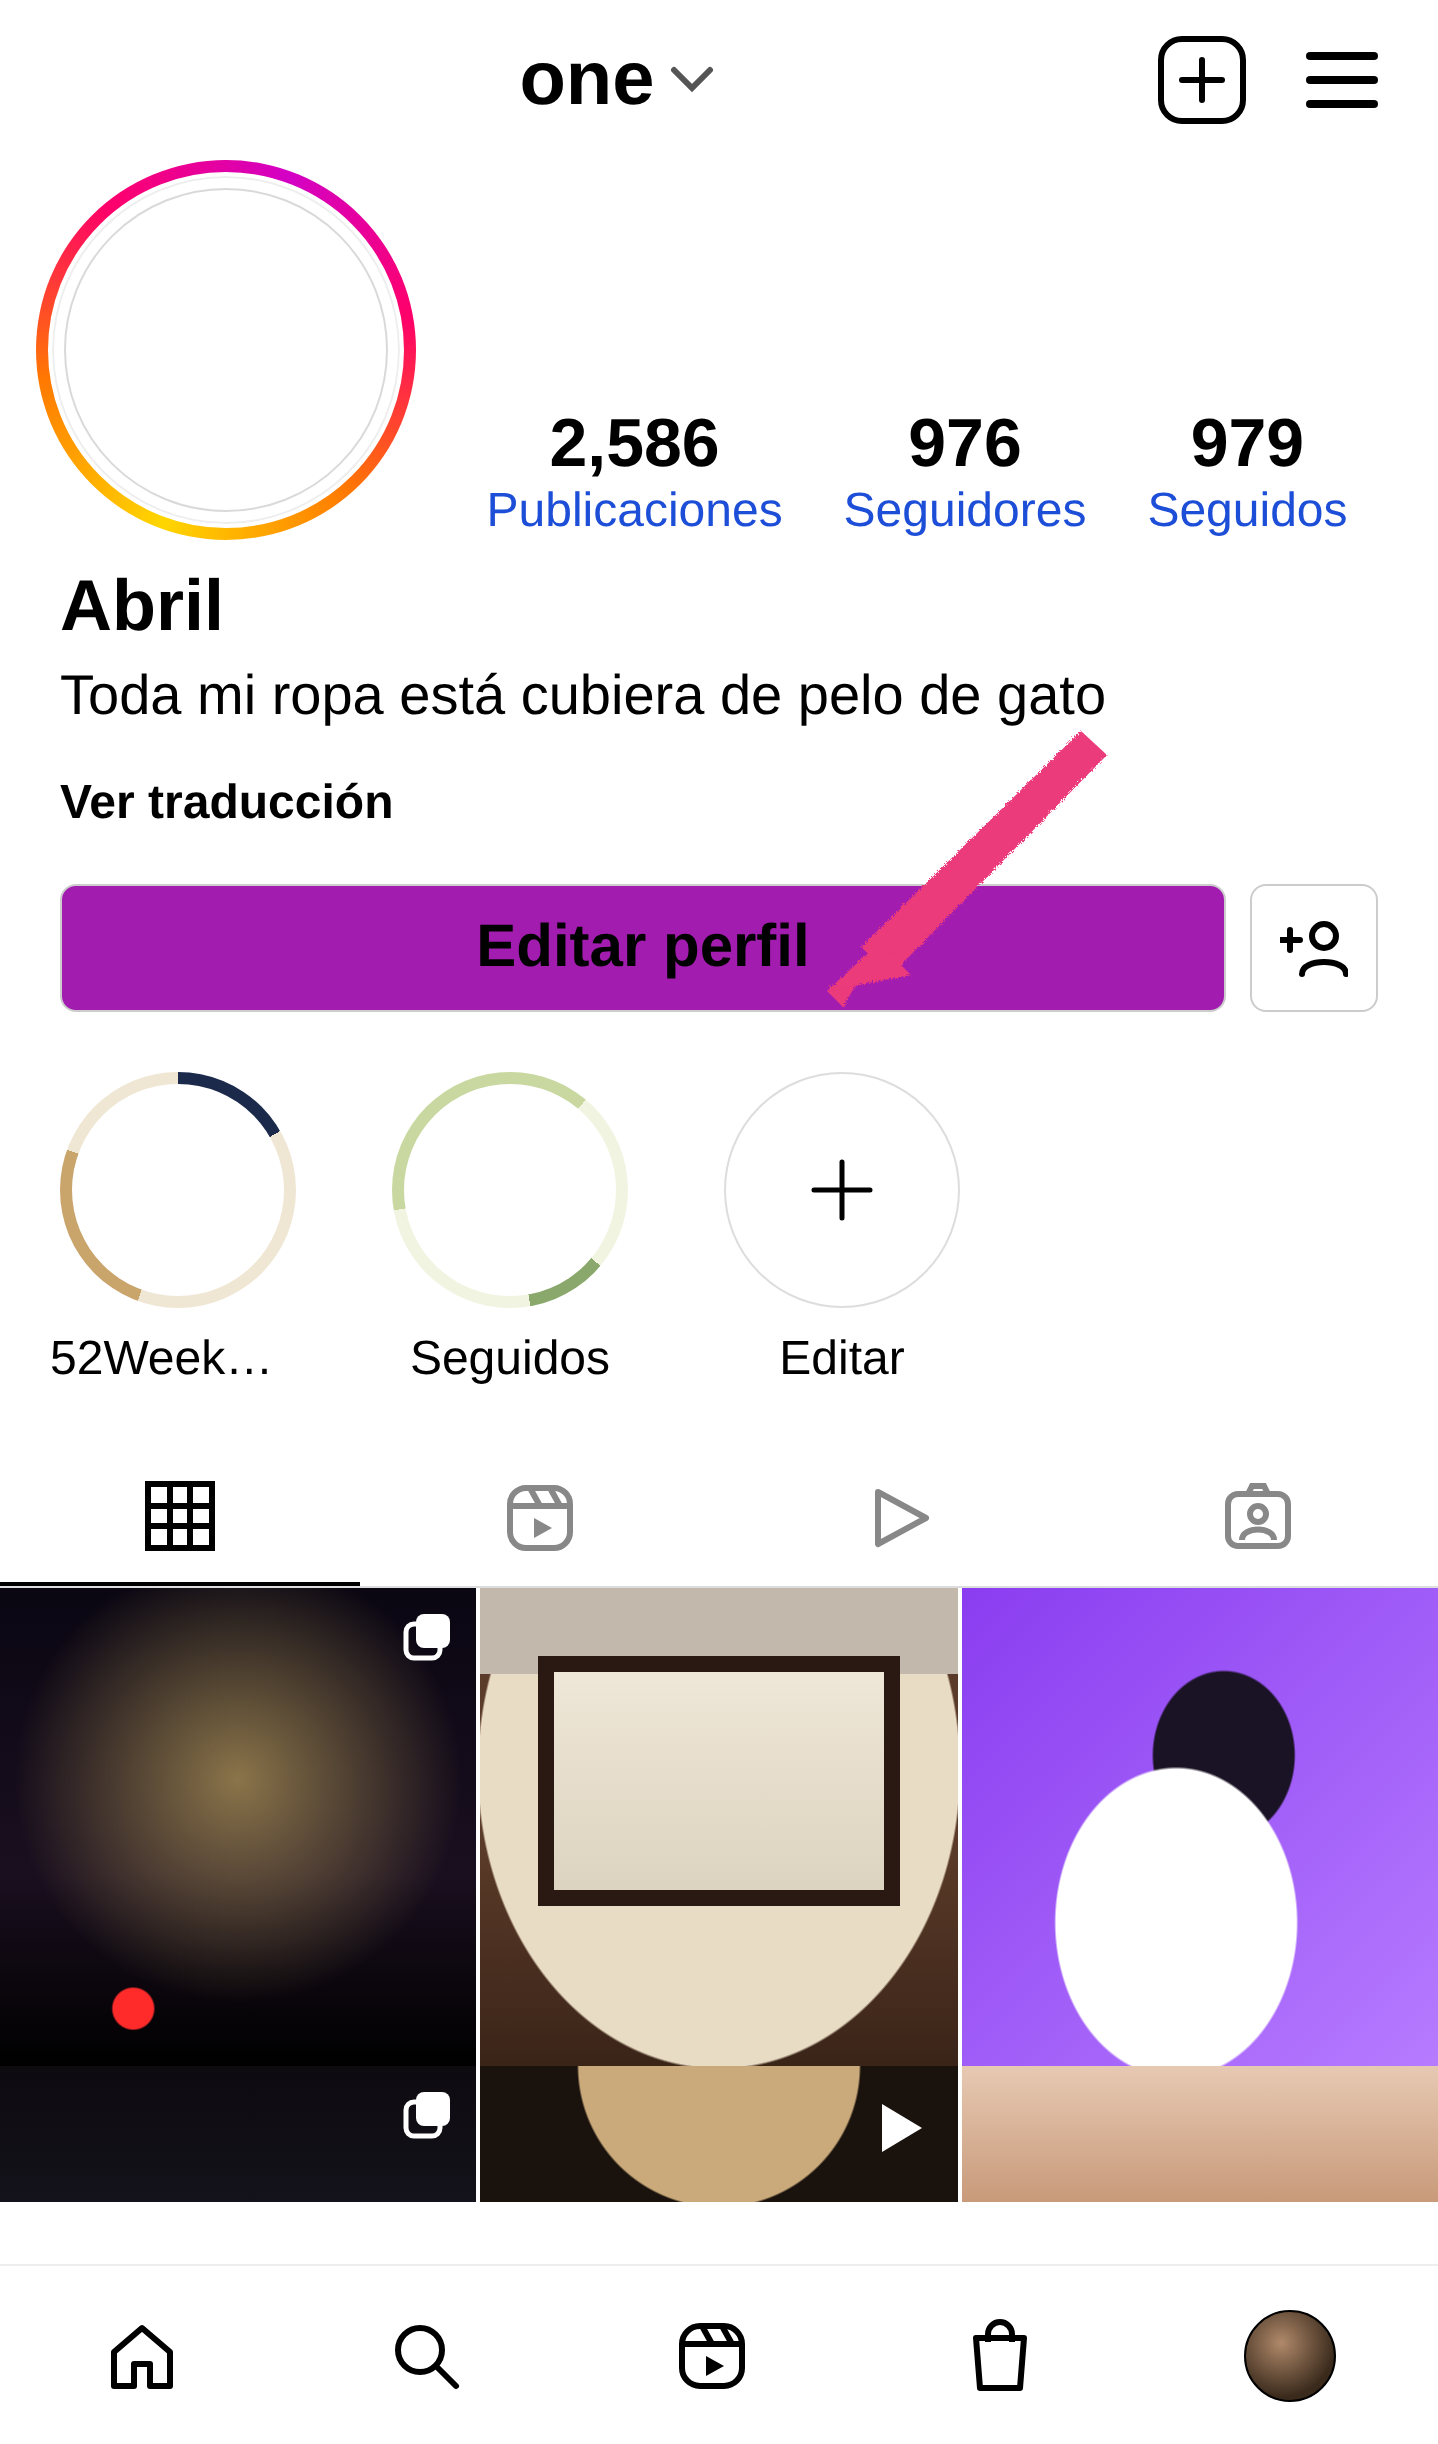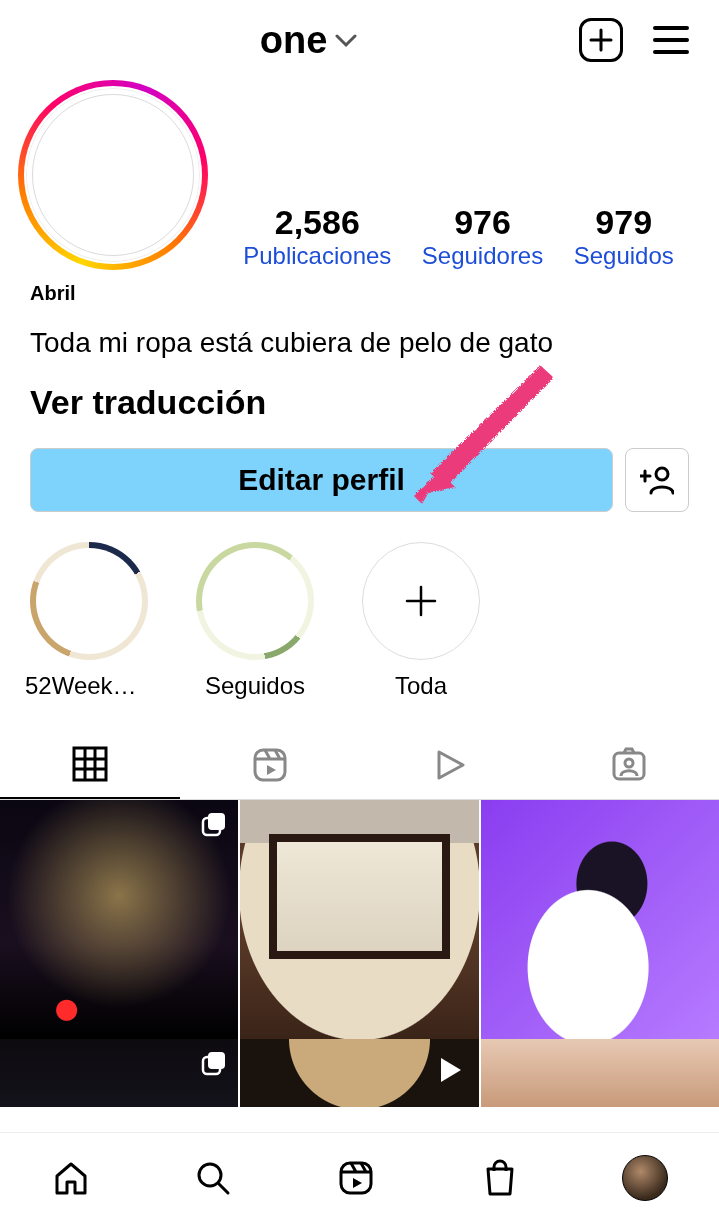--- a/index.html
+++ b/index.html
@@ -15,26 +15,26 @@
   
   .profile-top { display:flex; align-items:flex-end; padding: 10px 30px 0 18px; gap:20px;}
   .avatar-ring { width:190px; height:190px; border-radius:50%; background: conic-gradient(from 200deg, #ffd600, #ff7a00, #ff0069, #d300c5, #ff0069, #ff7a00, #ffd600); padding:6px;}
   .avatar-ring .avatar-inner{width:100%;height:100%;border-radius:50%;background:#fff;border:2px solid #fff; box-shadow: inset 0 0 0 1px #eee; position:relative;}
   .avatar-inner::after{content:"";position:absolute;inset:6px;border-radius:50%;border:1px solid #000;opacity:.15;}
   .stats { flex:1; display:flex; justify-content:space-around; text-align:center;}
   .stat-num { font-size:34px; font-weight:700;}
   .stat-lbl { font-size:24px; color:#1d4ed8;}
   
   .bio { padding: 12px 30px 0 30px; }
-  .bio-name { font-size:20px; font-weight:700; margin-bottom:20px;}
+  .bio-name { font-size:36px; font-weight:700; margin-bottom:6px;}
   .bio-text { font-size:28px; line-height:1.3;}
-  .trans { font-size:34px; font-weight:700; margin-top:22px;}
+  .trans { font-size:24px; font-weight:700; margin-top:22px;}
   
   .btns { display:flex; gap:12px; padding: 26px 30px 0 30px;}
-  .edit-btn { flex:1; border:1px solid #ccc; border-radius:8px; height:64px; display:flex;align-items:center;justify-content:center; font-size:30px; font-weight:600; background:#7dd3fc;}
+  .edit-btn { flex:1; border:1px solid #ccc; border-radius:8px; height:64px; display:flex;align-items:center;justify-content:center; font-size:30px; font-weight:600; background:#a21caf;}
   .discover-btn { width:64px;height:64px;border:1px solid #ccc;border-radius:8px;display:flex;align-items:center;justify-content:center;background:#fff;}
   
   .arrow-annot { position:absolute; left:395px; top:355px; width:160px; height:160px; pointer-events:none;}
   
   .highlights { display:flex; gap:36px; padding: 30px 24px 0 24px;}
   .hi { display:flex; flex-direction:column; align-items:center; width:130px;}
   .hi-circ { width:118px; height:118px; border-radius:50%; border:1px solid #ddd; display:flex;align-items:center;justify-content:center; margin-bottom:12px; overflow:hidden;}
   .hi-circ.ring1 { border:none; background: conic-gradient(#1b2a4a 0 60deg, #efe6d4 60deg 200deg, #c9a46b 200deg 290deg, #efe6d4 290deg 360deg); padding:6px;}
   .hi-circ.ring1 .inner{width:100%;height:100%;border-radius:50%;background:#fff;}
   .hi-circ.ring2 { border:none; background: conic-gradient(#c8d8a0 0 40deg, #f0f4e1 40deg 130deg, #8aa86b 130deg 170deg, #f0f4e1 170deg 260deg, #c8d8a0 260deg 360deg); padding:6px;}
@@ -166,21 +166,21 @@
         <div class="inner"></div>
       </div>
     <div class="hi-lbl">Seguidos</div>
   </div>
   <div class="hi">
     <div class="hi-circ new">
       <svg width="40" height="40" viewBox="0 0 40 40">
           <path d="M20 6 V34 M6 20 H34" stroke="#000" stroke-width="2.5" stroke-linecap="round"></path>
         </svg>
     </div>
-    <div class="hi-lbl">Toda</div>
+    <div class="hi-lbl">Editar</div>
   </div>
 </div>
 
 <div class="tabs">
   <div class="tab active">
     <svg width="40" height="40" viewBox="0 0 40 40">
       <rect x="4" y="4" width="32" height="32" stroke="#000" stroke-width="3" fill="none"></rect>
       <path d="M4 15 H36 M4 25 H36 M15 4 V36 M25 4 V36" stroke="#000" stroke-width="3"></path>
     </svg>
   </div>

